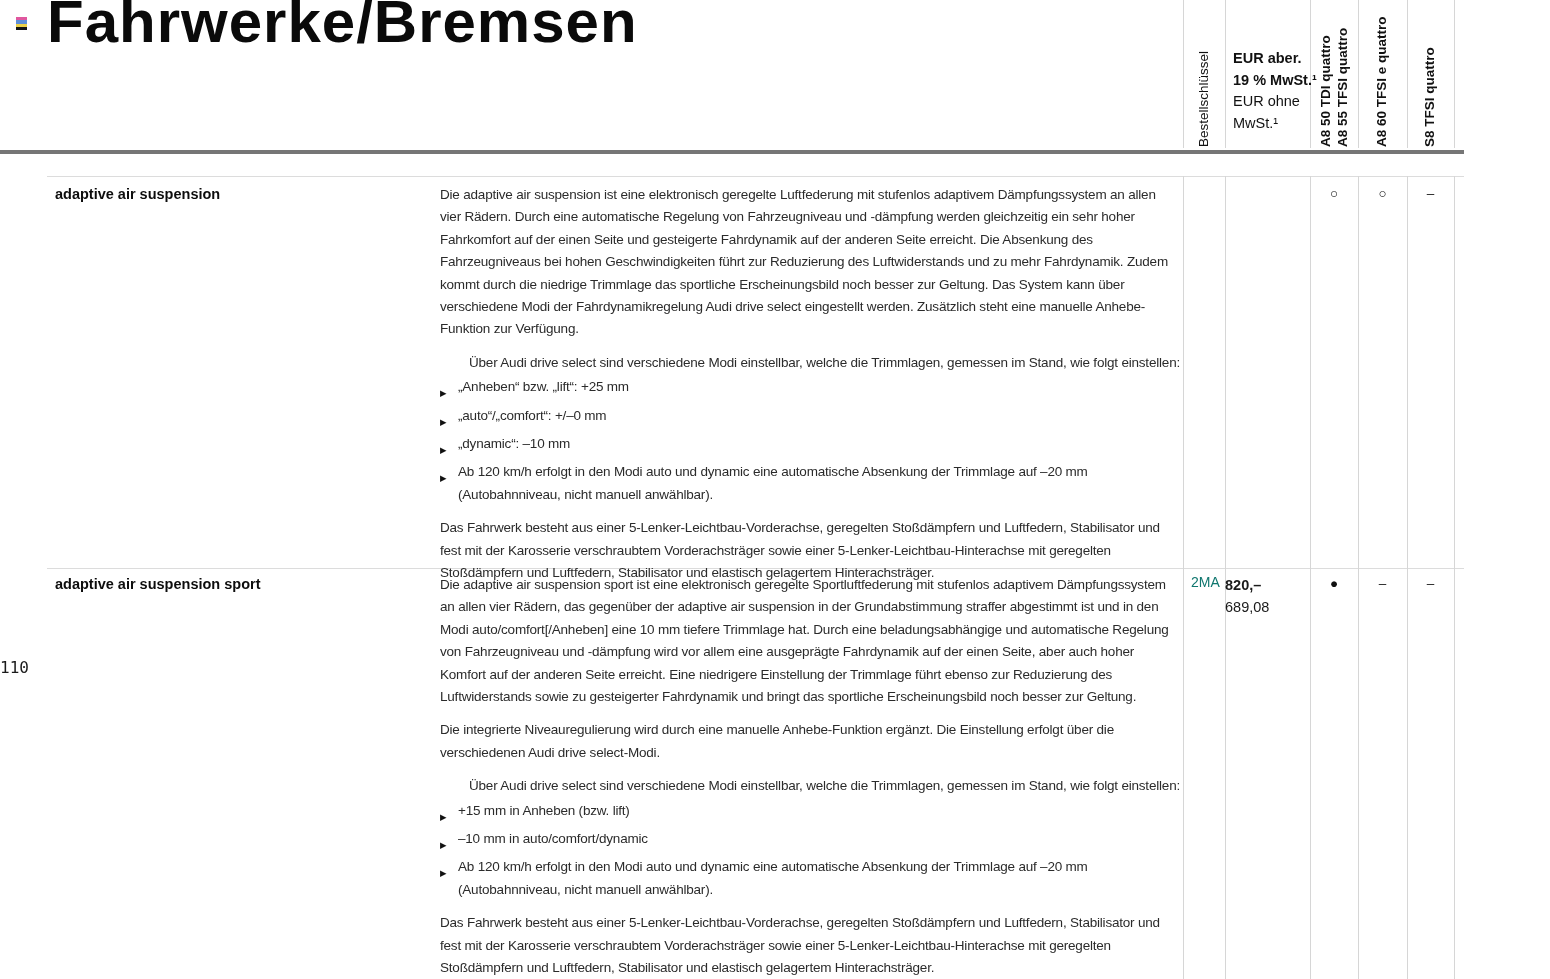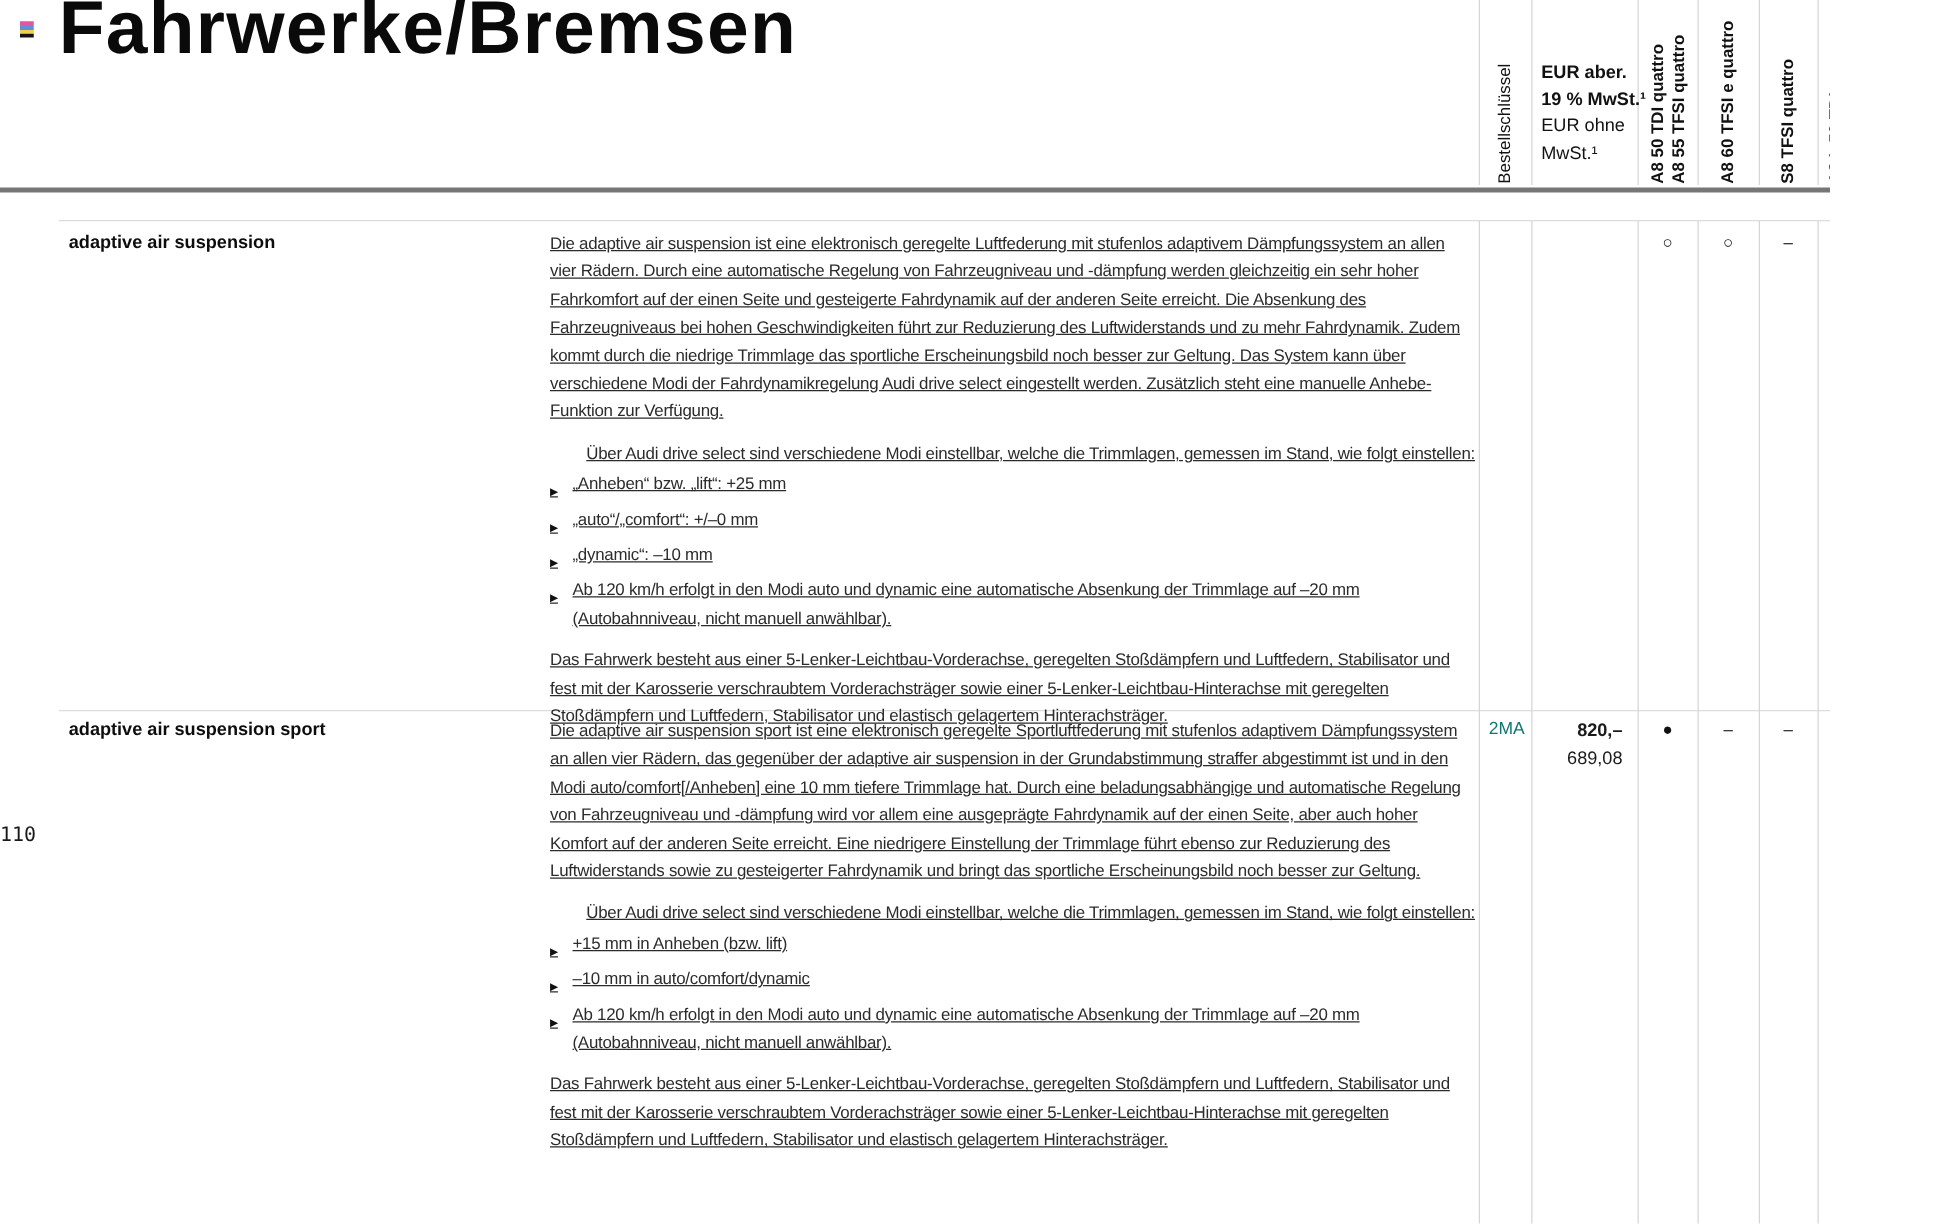--- a/index.html
+++ b/index.html
@@ -30,29 +30,29 @@
 
   
   .eur-head { position:absolute; left:1233px; top:48px; font-size:14.5px; line-height:21.5px; color:#111; }
   .eur-head span { display:block; }
   .eur-head .b { font-weight:bold; }
 
   
   .opt-name { position:absolute; left:55px; width:370px; font-size:14.5px; font-weight:bold;
               color:#0d0d0d; line-height:20px; }
   .desc { position:absolute; left:440px; width:740px; font-size:13.5px; letter-spacing:-0.2px;
-          line-height:22.4px; color:#2b2b2b;text-decoration:underline; }
+          line-height:22.4px; color:#2b2b2b; }
   .desc p { margin:0 0 11px 0; }
   .desc p.intro { margin-bottom:2px;text-align:right; }
   .bullets { margin:0 0 11px 0; }
   .bullet { display:flex; }
   .bmark { flex:0 0 18px; width:18px; font-size:8.5px; padding-top:6px; color:#111; }
 
   .ordercode { position:absolute; left:1191px; width:32px; font-size:14px; color:#0f766e; }
-  .price { position:absolute; left:1225px; width:73px; text-align:right; font-size:14.5px;
+  .price { position:absolute; left:1225px; width:73px; font-size:14.5px;
            line-height:22.4px; color:#1a1a1a; }
   .price .incl { font-weight:bold; }
 
   .avail { position:absolute; text-align:center; font-size:13.5px; line-height:19px; color:#111; }
 
   .pageno { position:absolute; left:0; top:658px; font-family:"DejaVu Sans Mono", monospace;
             font-size:16px; color:#1a1a1a; }
 </style>
 </head>
 <body>
@@ -129,20 +129,21 @@
   </div>
   <div class="avail" style="top:184px;left:1310px;width:48px">○</div>
   <div class="avail" style="top:184px;left:1358px;width:49px">○</div>
   <div class="avail" style="top:184px;left:1407px;width:47px">–</div>
   <div class="avail" style="top:184px;left:1454px;width:48px">○</div>
   <div class="avail" style="top:184px;left:1502px;width:48px">○</div>
 
   <div class="opt-name" style="top:574px">adaptive air suspension sport</div>
   <div class="desc" style="top:574px">
     <p>Die adaptive air suspension sport ist eine elektronisch geregelte Sportluftfederung mit stufenlos adaptivem Dämpfungssystem an allen vier Rädern, das gegenüber der adaptive air suspension in der Grundabstimmung straffer abgestimmt ist und in den Modi auto/comfort[/Anheben] eine 10 mm tiefere Trimmlage hat. Durch eine beladungsabhängige und automatische Regelung von Fahrzeugniveau und -dämpfung wird vor allem eine ausgeprägte Fahrdynamik auf der einen Seite, aber auch hoher Komfort auf der anderen Seite erreicht. Eine niedrigere Einstellung der Trimmlage führt ebenso zur Reduzierung des Luftwiderstands sowie zu gesteigerter Fahrdynamik und bringt das sportliche Erscheinungsbild noch besser zur Geltung.</p>
+    <p>Die integrierte Niveauregulierung wird durch eine manuelle Anhebe-Funktion ergänzt. Die Einstellung erfolgt über die verschiedenen Audi drive select-Modi.</p>
     <p class="intro">Über Audi drive select sind verschiedene Modi einstellbar, welche die Trimmlagen, gemessen im Stand, wie folgt einstellen:</p>
     <div class="bullets">
       <div class="bullet">
         <span class="bmark">▶</span>
         <span>+15 mm in Anheben (bzw. lift)</span>
       </div>
       <div class="bullet">
         <span class="bmark">▶</span>
         <span>–10 mm in auto/comfort/dynamic</span>
       </div>

